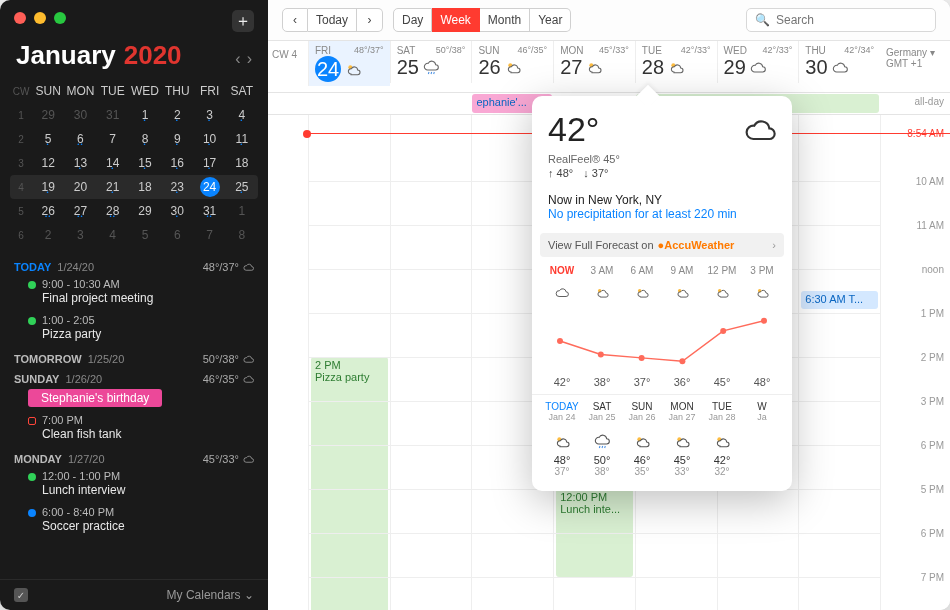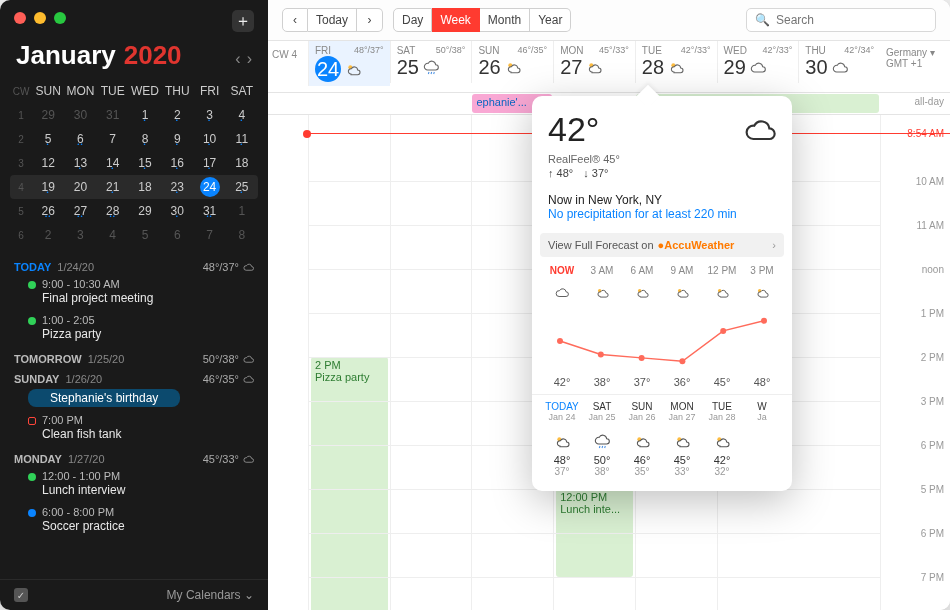--- a/index.html
+++ b/index.html
@@ -28,21 +28,21 @@
   .agenda { flex:1; overflow:hidden; padding:2px 0 0; }
   .ag-day { padding:6px 14px 2px; }
   .ag-day-h { display:flex; align-items:center; gap:6px; color:#888; font-size:11px;}
   .ag-day-h .lbl{ color:#bbb; font-weight:600;}
   .ag-day-h .hi{ color:#0a84ff; font-weight:600;}
   .ag-day-h .wx{ margin-left:auto; color:#aaa; display:flex; align-items:center; gap:4px;}
   .ag-ev { padding:4px 0 4px 14px; color:#e8e8e8; font-size:12px;}
   .ag-ev .bullet{ display:inline-block; width:8px; height:8px; border-radius:50%; margin-right:6px; vertical-align:middle;}
   .ag-ev .time{ color:#bbb; font-size:11px;}
   .ag-ev.open .bullet{ background:transparent; border:1.5px solid #ff453a; border-radius:2px;}
-  .ag-pill { display:inline-block; background:#0c4a6e; color:#fff; border-radius:8px; padding:2px 22px; font-size:12px; margin:4px 0 2px 14px;}
+  .ag-pill { display:inline-block; background:#ec4899; color:#fff; border-radius:3px; padding:2px 13px; font-size:12px; margin:4px 0 2px 14px;}
   .sb-foot { display:flex; align-items:center; padding:8px 14px; color:#999; font-size:12px; border-top:1px solid #2a2a2a;}
   .sb-foot .chk{ width:14px;height:14px;background:#555;border-radius:3px;display:inline-flex;align-items:center;justify-content:center;color:#ccc;font-size:10px;margin-right:auto;}
   
   .main { flex:1; display:flex; flex-direction:column; position:relative; background:#fff;}
   .toolbar { display:flex; align-items:center; gap:10px; padding:8px 14px; border-bottom:1px solid #e4e4e4; background:#fdfdfd;}
   .seg { display:flex; }
   .seg .b{ height:24px; min-width:26px; padding:0 8px; border:1px solid #d0d0d0; background:#fff; color:#444; display:flex; align-items:center; justify-content:center; font-size:12px;}
   .seg .b:first-child{border-radius:5px 0 0 5px;}
   .seg .b:last-child{border-radius:0 5px 5px 0; border-left:none;}
   .seg .b.mid{border-left:none;}
@@ -236,21 +236,21 @@
             <span class="lbl">MONDAY</span>
             <span>1/27/20</span>
             <span class="wx">45°/33° <svg class="cloud" viewBox="0 0 24 24" fill="none" stroke="currentColor" stroke-width="1.6">
                 <path d="M7 18a5 5 0 1 1 .7-9.95A6 6 0 0 1 19 10a4 4 0 0 1 0 8H7z"></path>
               </svg></span>
           </div>
           <div class="ag-ev ">
       <span class="bullet" style="background:#30d158"></span><span class="time">12:00 - 1:00 PM</span><br>
       <span style="padding-left:14px">Lunch interview</span></div>
           <div class="ag-ev ">
-      <span class="bullet" style="background:#0a84ff"></span><span class="time">6:00 - 8:00 PM</span><br>
+      <span class="bullet" style="background:#0a84ff"></span><span class="time">6:00 - 8:40 PM</span><br>
       <span style="padding-left:14px">Soccer practice</span></div>
         </div>
       </div>
     <div class="sb-foot">
       <span class="chk">✓</span>
       <span><span>My Calendars</span> <span>⌄</span></span>
     </div>
   </div>
 
   <div class="main">
@@ -388,20 +388,23 @@
         <div class="col" id="col1"></div>
         <div class="col" id="col2"></div>
         <div class="col" id="col3">
           <div class="evt green" style="top:374px;height:88px">
             <div>12:00 PM</div>
             <div>Lunch inte...</div>
           </div>
         </div>
         <div class="col" id="col4"></div>
         <div class="col" id="col5"></div>
+        <div class="col" id="col6">
+          <div class="evt blue" style="top:176px;height:18px">6:30 AM T...</div>
+        </div>
         <div class="gut-r"></div>
         <div class="hl" style="top:66px"></div>
         <div class="hour-lbl" style="top:66px">10 AM</div>
         <div class="hl" style="top:110px"></div>
         <div class="hour-lbl" style="top:110px">11 AM</div>
         <div class="hl" style="top:154px"></div>
         <div class="hour-lbl" style="top:154px">noon</div>
         <div class="hl" style="top:198px"></div>
         <div class="hour-lbl" style="top:198px">1 PM</div>
         <div class="hl" style="top:242px"></div>

